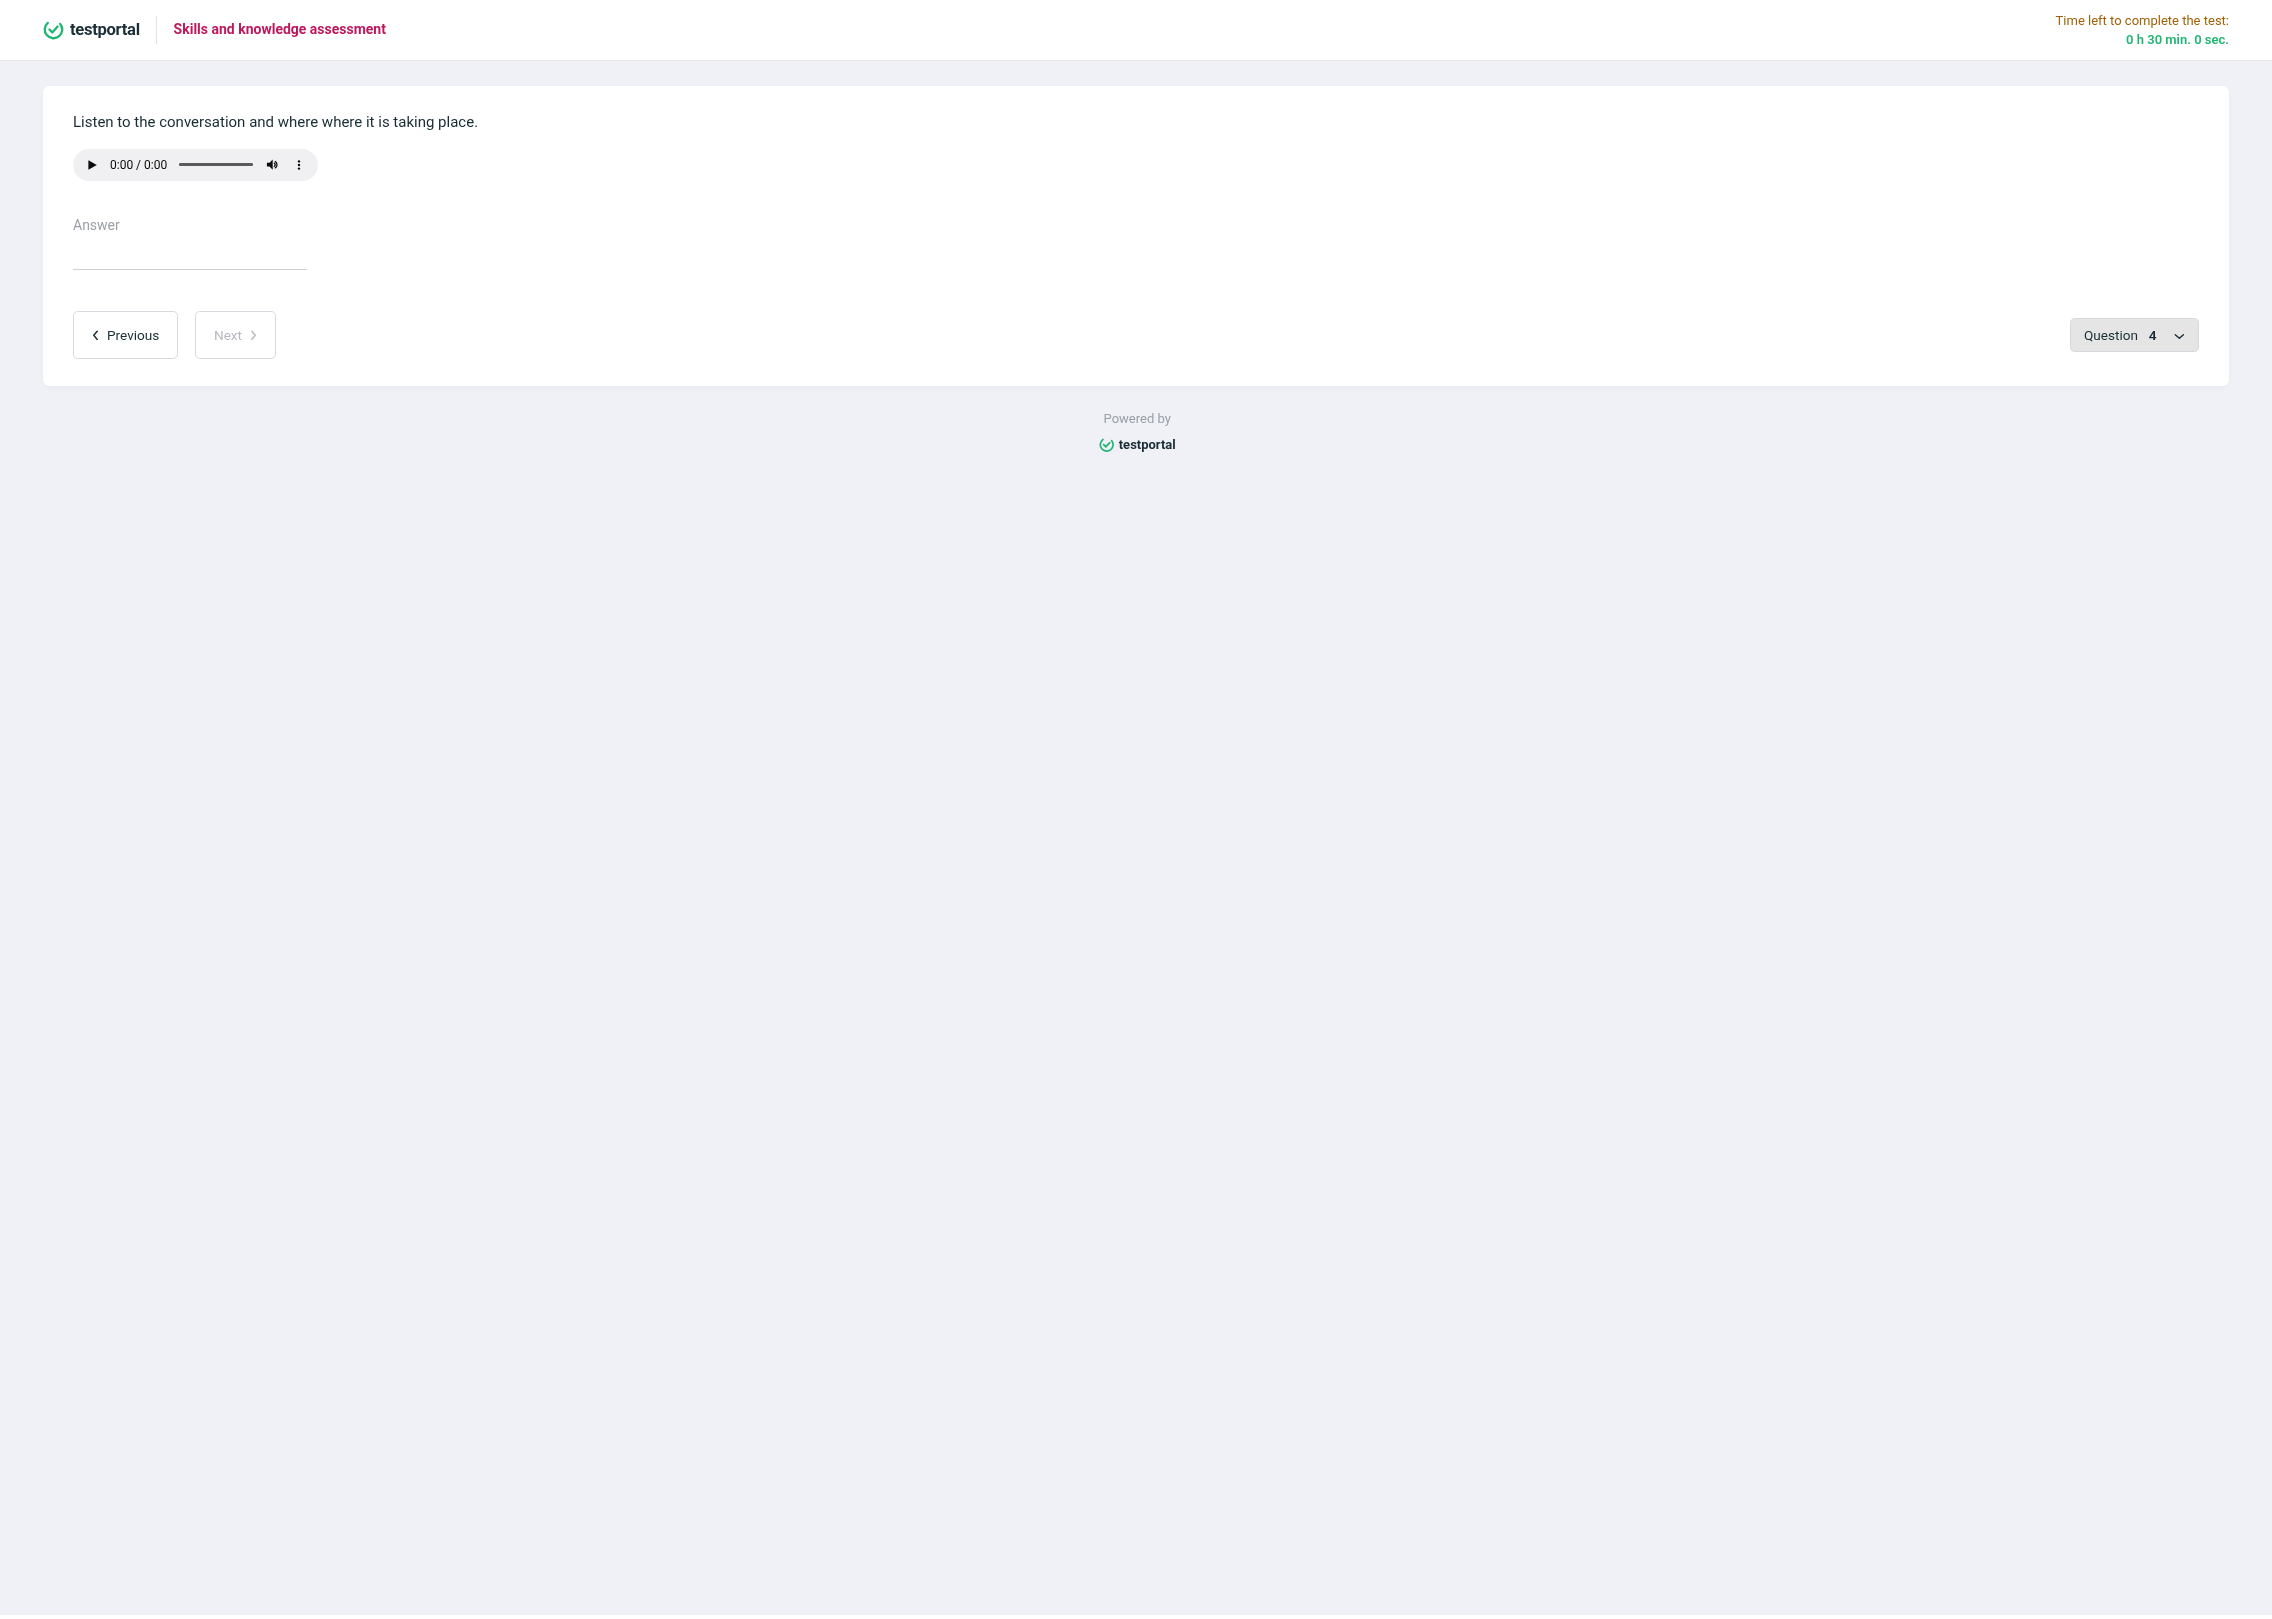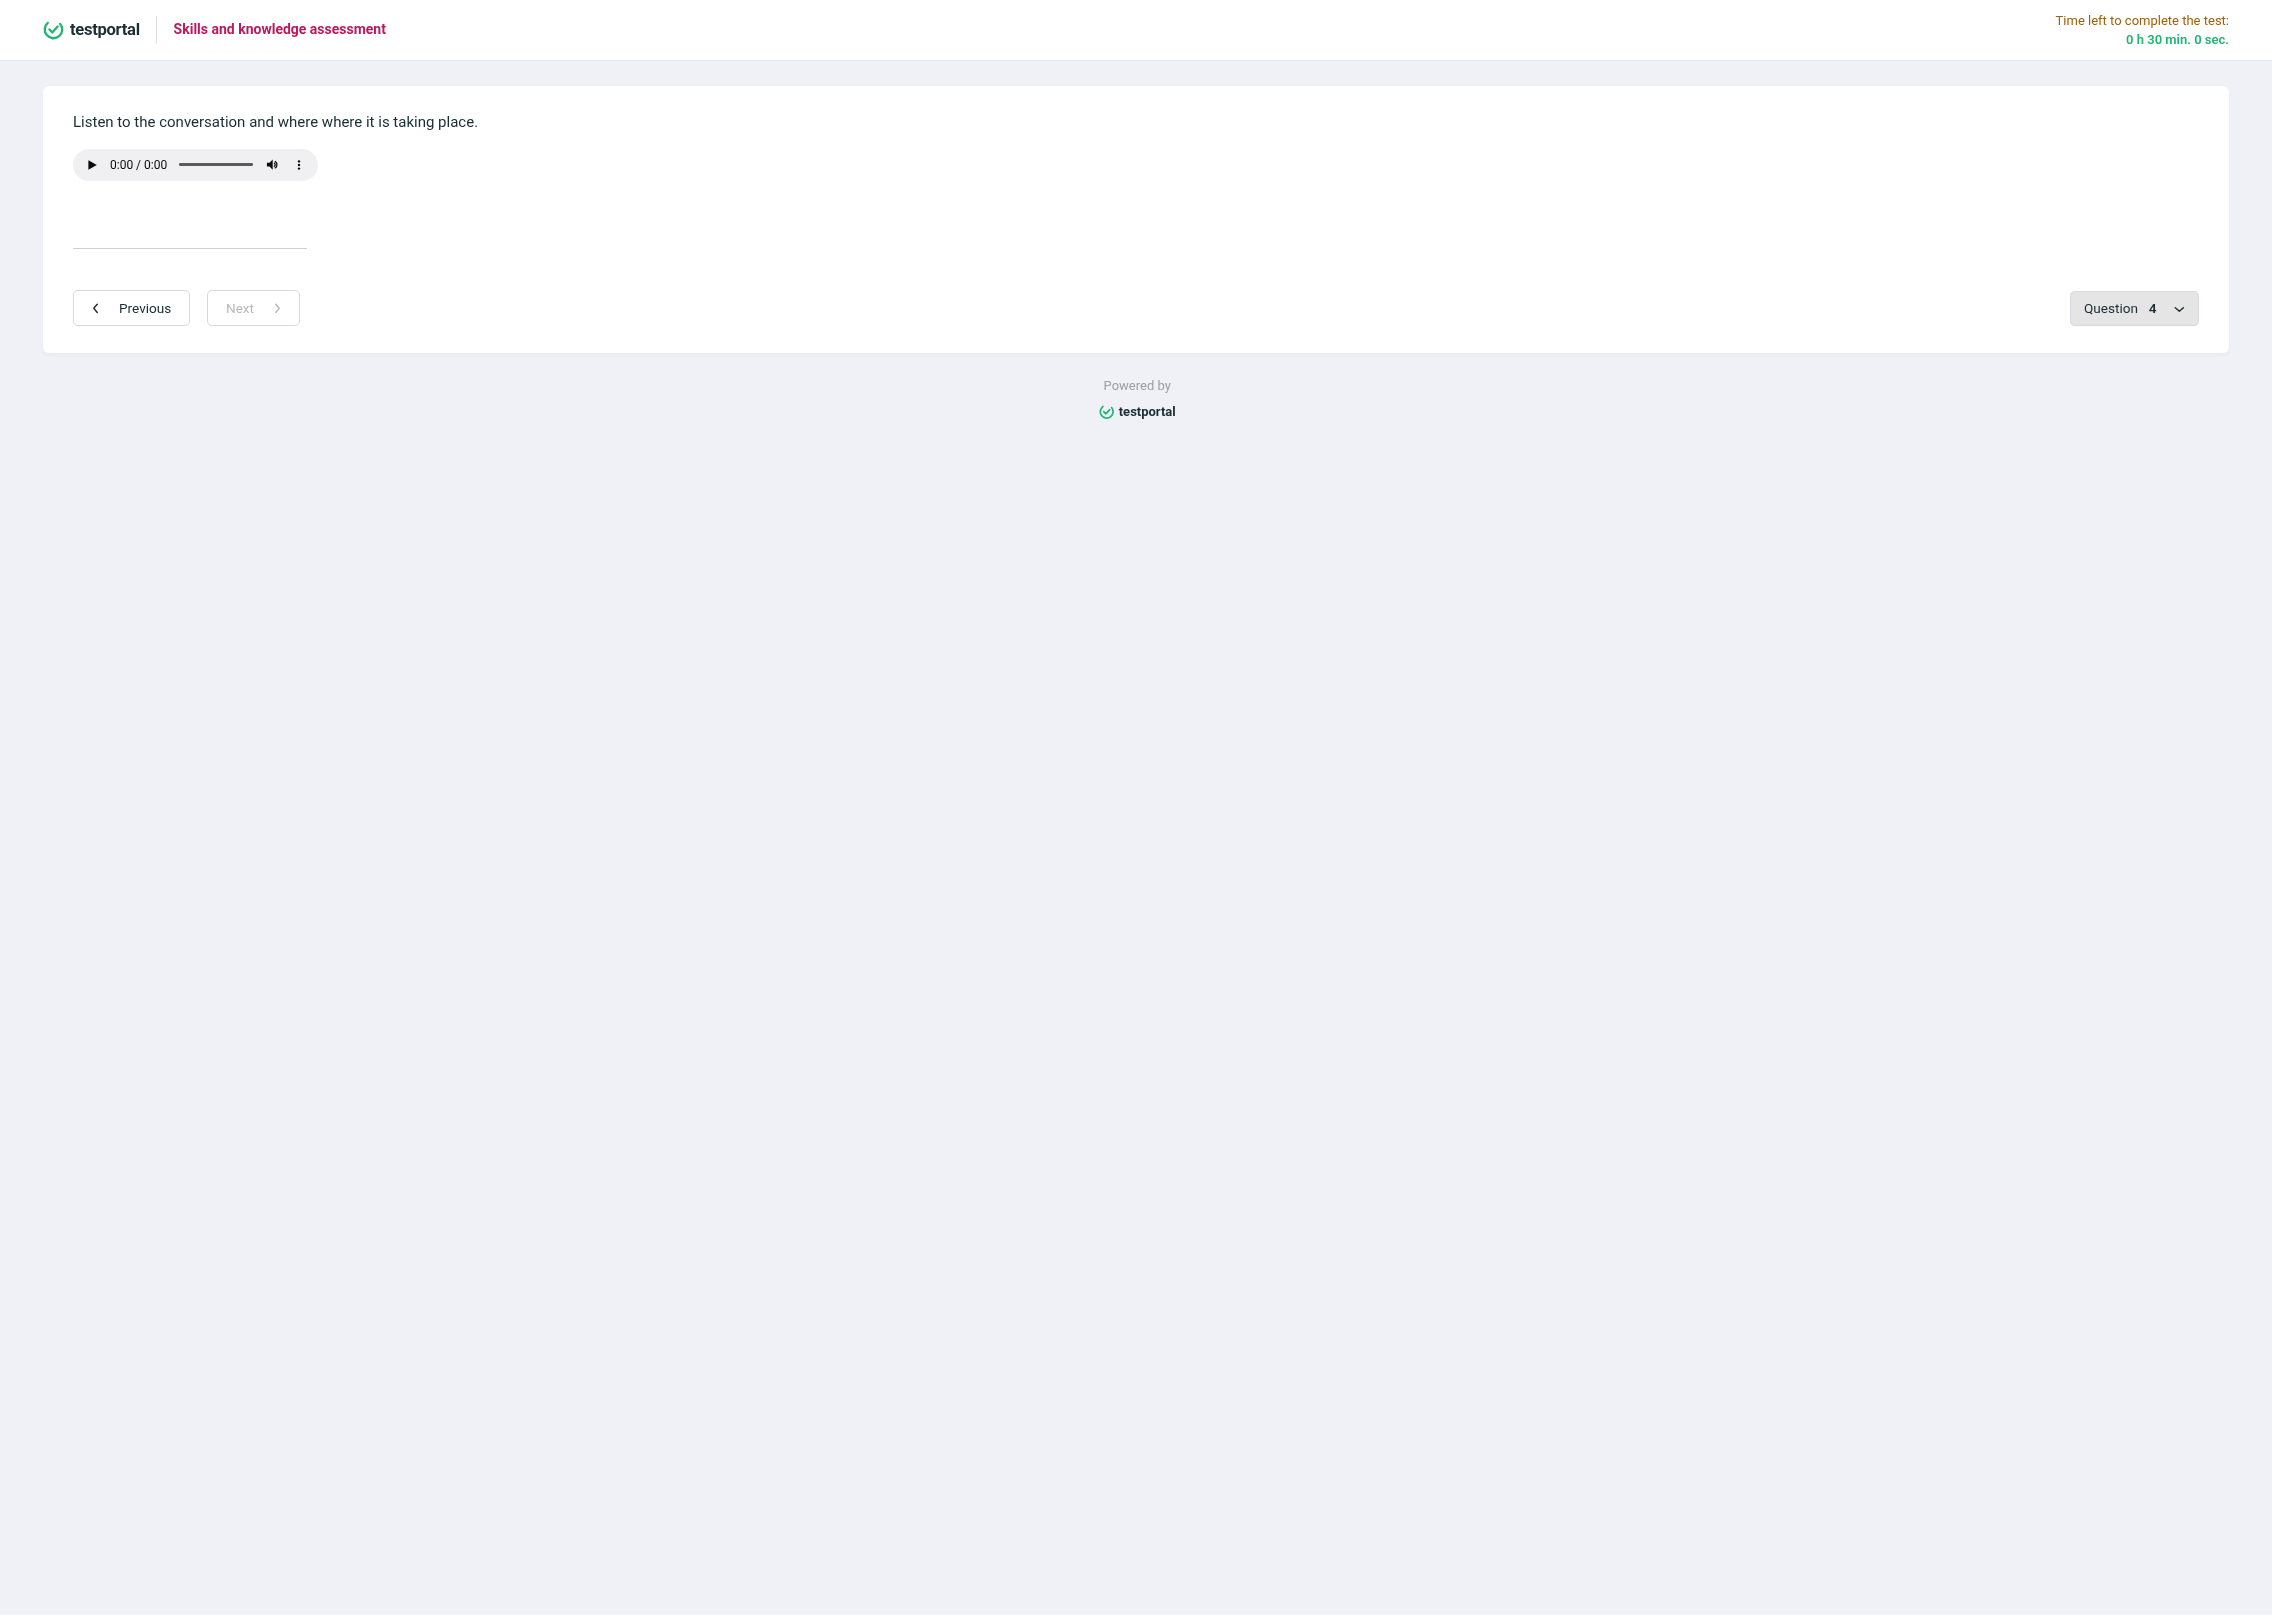--- a/index.html
+++ b/index.html
@@ -144,22 +144,22 @@
     align-items: center;
     justify-content: space-between;
   }
   .nav-buttons {
     display: flex;
     gap: 16.6px;
   }
   .nav-btn {
     display: flex;
     align-items: center;
-    gap: 20px;
-    padding: 9px 18px;
+    gap: 8px;
+    padding: 15px 18px;
     border: 0.6px solid #d8d8de;
     border-radius: 4.7px;
     background: #ffffff;
     font-size: 13.6px;
     color: #1a2e35;
     cursor: pointer;
     font-family: inherit;
   }
   .nav-btn.disabled {
     color: #b8b8c0;
@@ -262,20 +262,21 @@
       <span class="more-btn">
         <svg width="12" height="12" viewBox="0 0 20 20">
           <circle cx="10" cy="4" r="2" fill="#0a0a0a"></circle>
           <circle cx="10" cy="10" r="2" fill="#0a0a0a"></circle>
           <circle cx="10" cy="16" r="2" fill="#0a0a0a"></circle>
         </svg>
       </span>
     </div>
 
     <div class="answer-section">
+      <div class="answer-label">Answer</div>
       <input type="text" class="answer-input" value="" style="">
     </div>
 
     <div class="nav-row">
       <div class="nav-buttons">
         <button class="nav-btn">
           <span class="chev">
             <svg width="7" height="10.7" viewBox="0 0 12 18">
                 <path d="M9 2 L3 9 L9 16" fill="none" stroke="#1a2e35" stroke-width="2.5" stroke-linecap="round" stroke-linejoin="round"></path>
               </svg>

